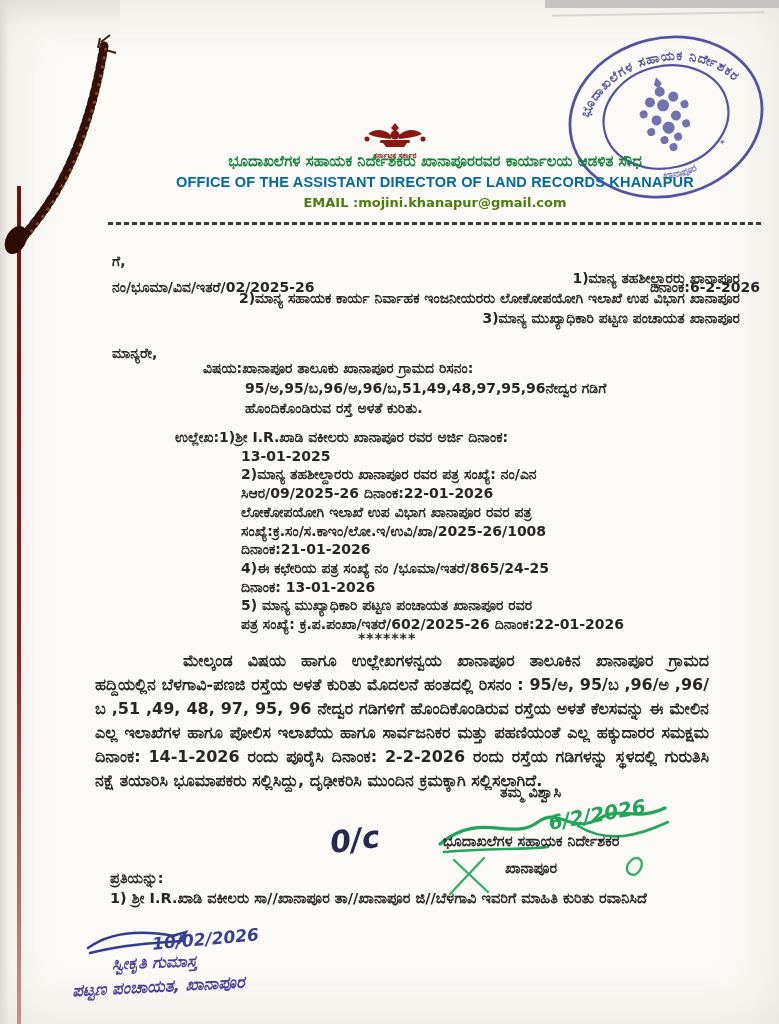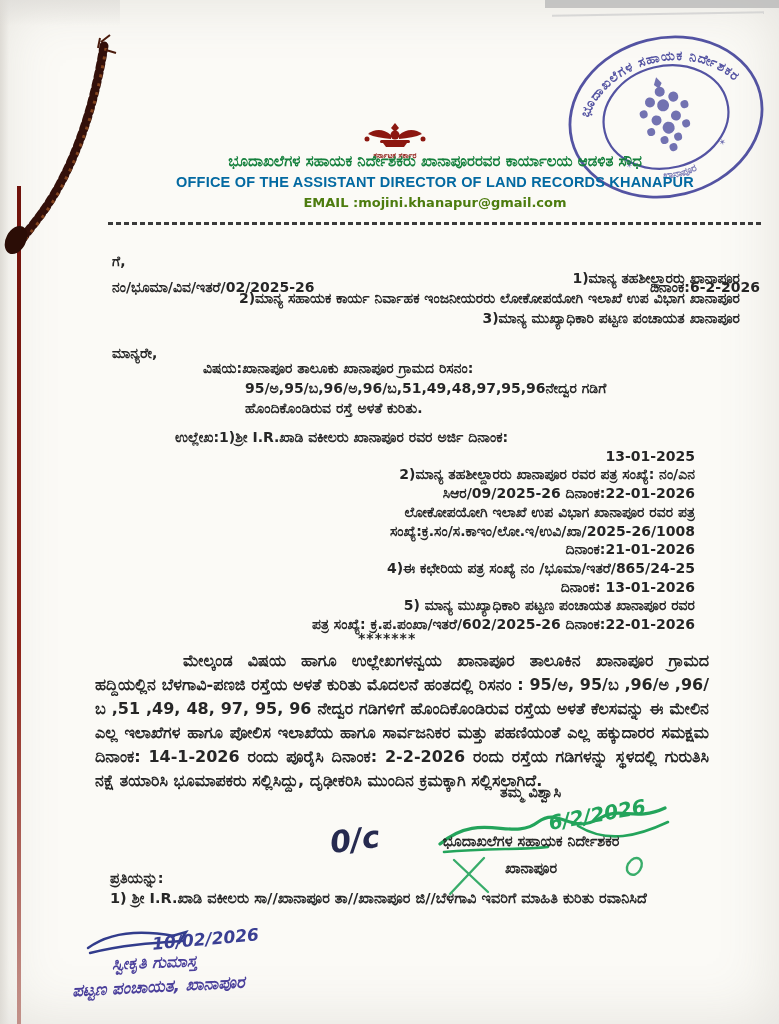--- a/index.html
+++ b/index.html
@@ -33,21 +33,21 @@
   
   .salutation{left:112px;top:252px;}
   .addressees{left:112px;top:269px;width:628px;}
   .addressees .line{margin-bottom:1px;text-align:right;}
   .honorific{left:112px;top:344px;}
   .subject{left:203px;top:358px;width:470px;}
   .subject .cont{padding-left:42px;}
   .subject div{line-height:20px;}
   .refs{left:175px;top:416px;width:520px;margin-top:12px;}
   .refs div{line-height:18.7px;}
-  .refs .cont{padding-left:66px;text-align:right;}
+  .refs .cont{padding-left:66px;}
   .stars{left:358px;top:630px;font-size:14px;font-weight:bold;letter-spacing:1px;}
   .bodypara{left:95px;top:649px;width:614px;font-size:16px;font-weight:bold;
     line-height:24px;text-align:justify;text-indent:88px;}
   .valediction{left:500px;top:784px;font-size:14.5px;font-weight:bold;text-align:center;}
   .designation{left:390px;top:833px;width:282px;text-align:center;font-size:14.5px;font-weight:bold;}
   .place{left:390px;top:860px;width:282px;text-align:center;font-size:14.5px;font-weight:bold;}
   .oc{left:330px;top:822px;font-size:30px;font-style:italic;color:#262a4f;
     transform:rotate(-8deg);font-weight:bold;}
   .copylabel{left:110px;top:870px;font-size:14.5px;font-weight:bold;}
   .copyitem{left:110px;top:888px;width:632px;font-size:14.5px;font-weight:bold;line-height:20px;}

